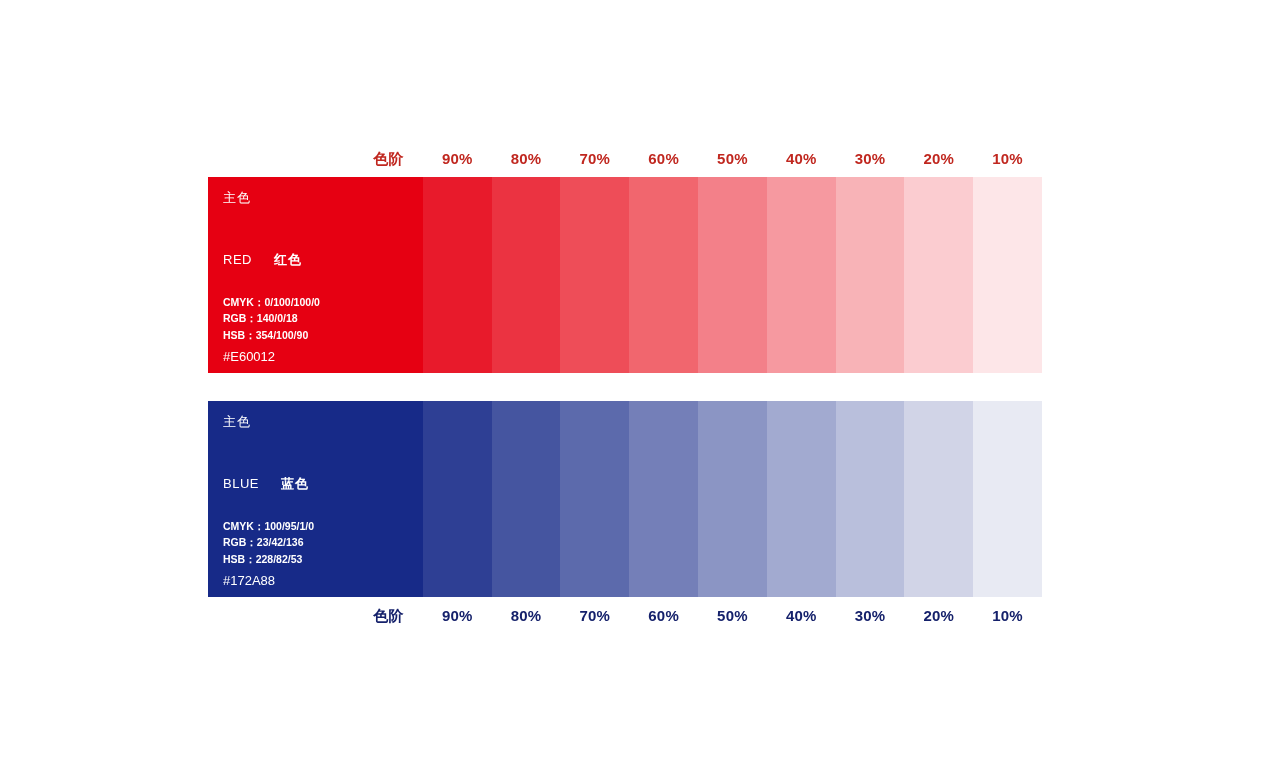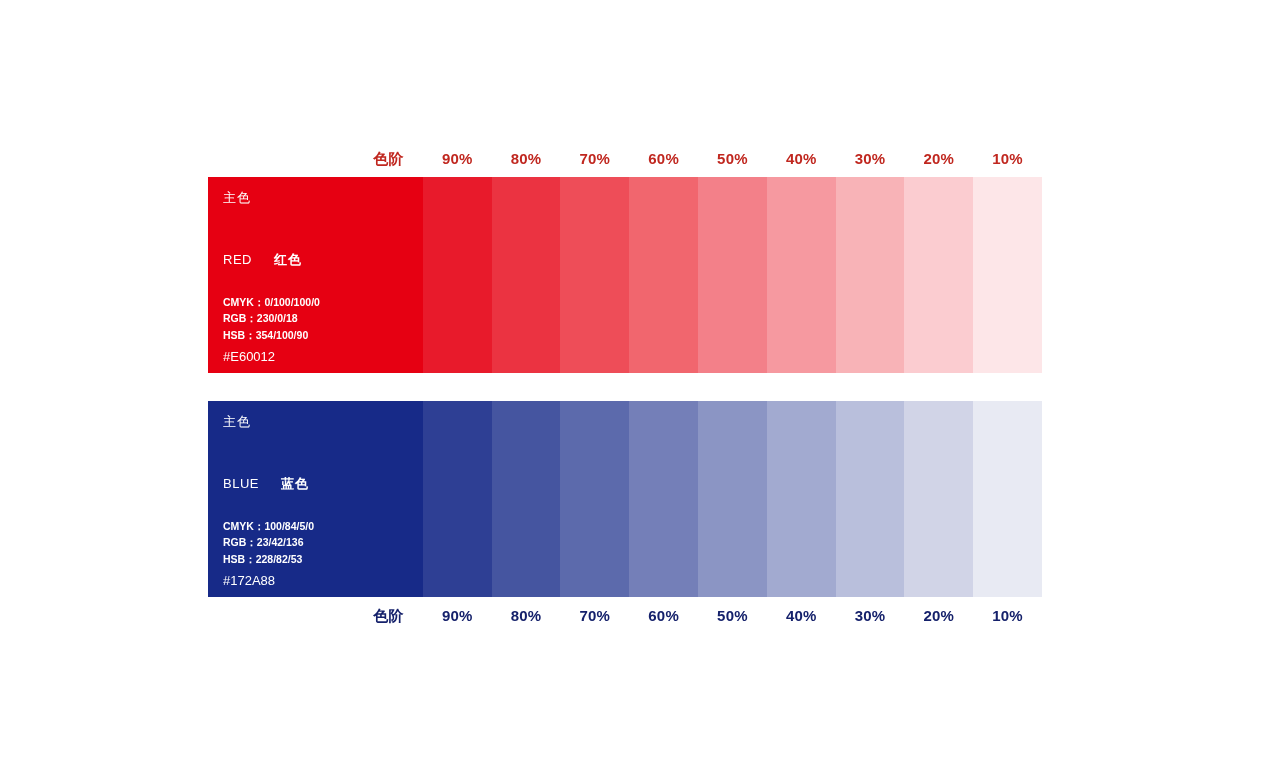--- a/index.html
+++ b/index.html
@@ -80,21 +80,21 @@
     </div>
 
     <div class="strip">
       <div class="info" style="background-color: rgb(230, 0, 18);">
         <div class="lbl-main">主色</div>
         <div class="lbl-name">
           <span>RED</span><span class="cn">红色</span>
         </div>
         <div class="specs">
           <div>CMYK：0/100/100/0</div>
-          <div>RGB：230/0/18</div>
+          <div>RGB：140/0/18</div>
           <div>HSB：354/100/90</div>
         </div>
         <div class="hexcode">#E60012</div>
       </div>
       <div class="sw" style="background-color: rgb(230, 0, 18);"></div>
       <div class="sw" style="background-color: rgb(232, 26, 43);"></div>
       <div class="sw" style="background-color: rgb(235, 51, 65);"></div>
       <div class="sw" style="background-color: rgb(238, 77, 88);"></div>
       <div class="sw" style="background-color: rgb(241, 102, 110);"></div>
       <div class="sw" style="background-color: rgb(243, 128, 137);"></div>
@@ -108,21 +108,21 @@
 
   <div class="palette blue">
 
     <div class="strip">
       <div class="info" style="background-color: rgb(23, 42, 136);">
         <div class="lbl-main">主色</div>
         <div class="lbl-name">
           <span>BLUE</span><span class="cn">蓝色</span>
         </div>
         <div class="specs">
-          <div>CMYK：100/84/5/0</div>
+          <div>CMYK：100/95/1/0</div>
           <div>RGB：23/42/136</div>
           <div>HSB：228/82/53</div>
         </div>
         <div class="hexcode">#172A88</div>
       </div>
       <div class="sw" style="background-color: rgb(23, 42, 136);"></div>
       <div class="sw" style="background-color: rgb(46, 63, 148);"></div>
       <div class="sw" style="background-color: rgb(69, 85, 160);"></div>
       <div class="sw" style="background-color: rgb(92, 106, 172);"></div>
       <div class="sw" style="background-color: rgb(116, 127, 184);"></div>

